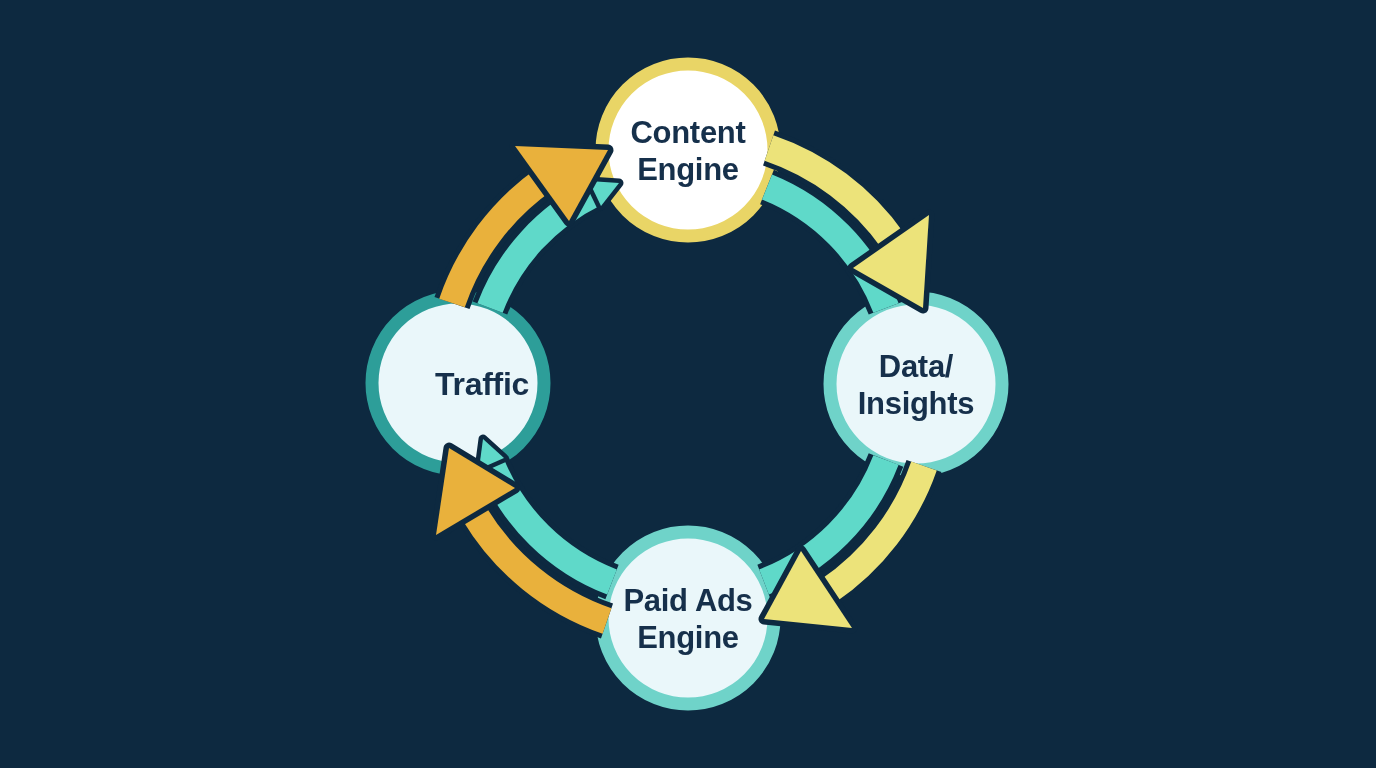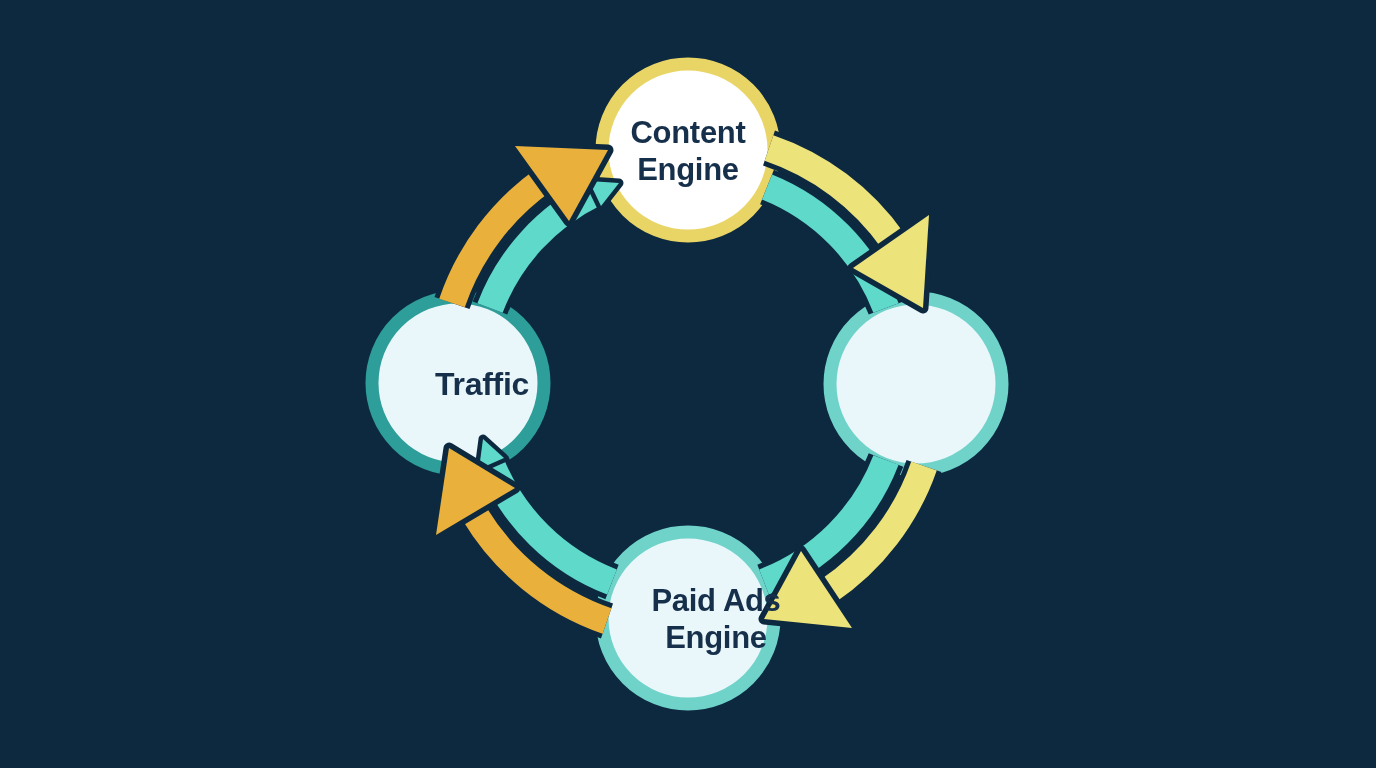--- a/index.html
+++ b/index.html
@@ -30,21 +30,21 @@
     font-weight: 700;
     font-size: 31px;
     line-height: 1.2;
     letter-spacing: -0.3px;
     color: #16304b;
     white-space: pre-line;
     pointer-events: none;
   }
   .label-content  { left: 688px; top: 151px; }
   .label-data     { left: 916px; top: 385px; }
-  .label-paid     { left: 716px; top: 619px; }
+  .label-paid     { left: 688px; top: 619px; }
   .label-traffic  { left: 482px; top: 384px; font-size: 32px; }
 </style>
 </head>
 <body>
 
 <div class="canvas">
 
   <svg width="1376" height="768" viewBox="0 0 1376 768">
 
     <rect x="0" y="0" width="1376" height="768" fill="#0d2940"></rect>
@@ -86,17 +86,19 @@
     <path d="M 479 469 L 504 458 L 483 439 Z" stroke-width="9" stroke-linejoin="round" paint-order="stroke" fill="#5fd9c9" stroke="#0d2940"></path>
 
     <path d="M 515 146 L 569 221 L 608 150 Z" stroke-width="11" stroke-linejoin="round" paint-order="stroke" fill="#e9b13c" stroke="#0d2940"></path>
     <path d="M 929 215 L 853 268 L 923 308 Z" stroke-width="11" stroke-linejoin="round" paint-order="stroke" fill="#ece37a" stroke="#0d2940"></path>
     <path d="M 852 628 L 801 551 L 764 619 Z" stroke-width="11" stroke-linejoin="round" paint-order="stroke" fill="#ece37a" stroke="#0d2940"></path>
     <path d="M 436 535 L 515 488 L 449 448 Z" stroke-width="11" stroke-linejoin="round" paint-order="stroke" fill="#e9b13c" stroke="#0d2940"></path>
   </svg>
 
   <div class="node-label label-content">Content
 Engine</div>
+  <div class="node-label label-data">Data/
+Insights</div>
   <div class="node-label label-paid">Paid Ads
 Engine</div>
   <div class="node-label label-traffic">Traffic</div>
 
 </div>
 
 </body></html>

